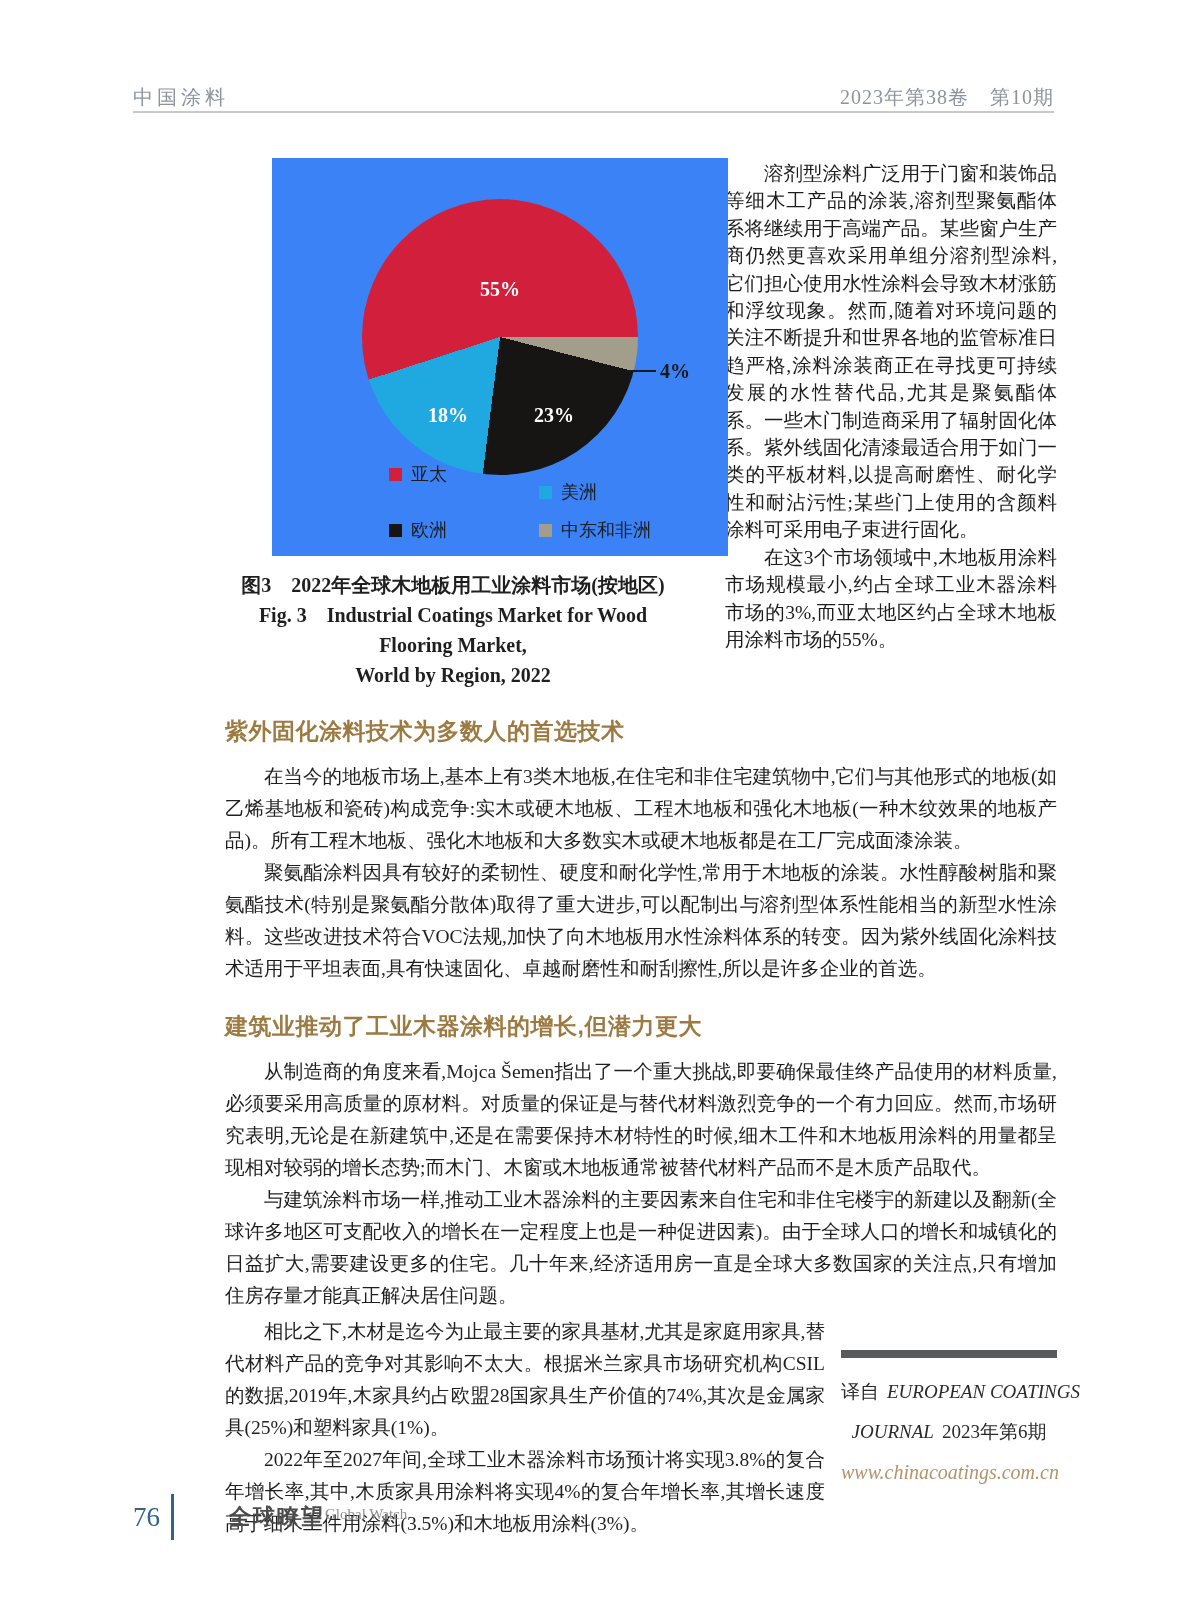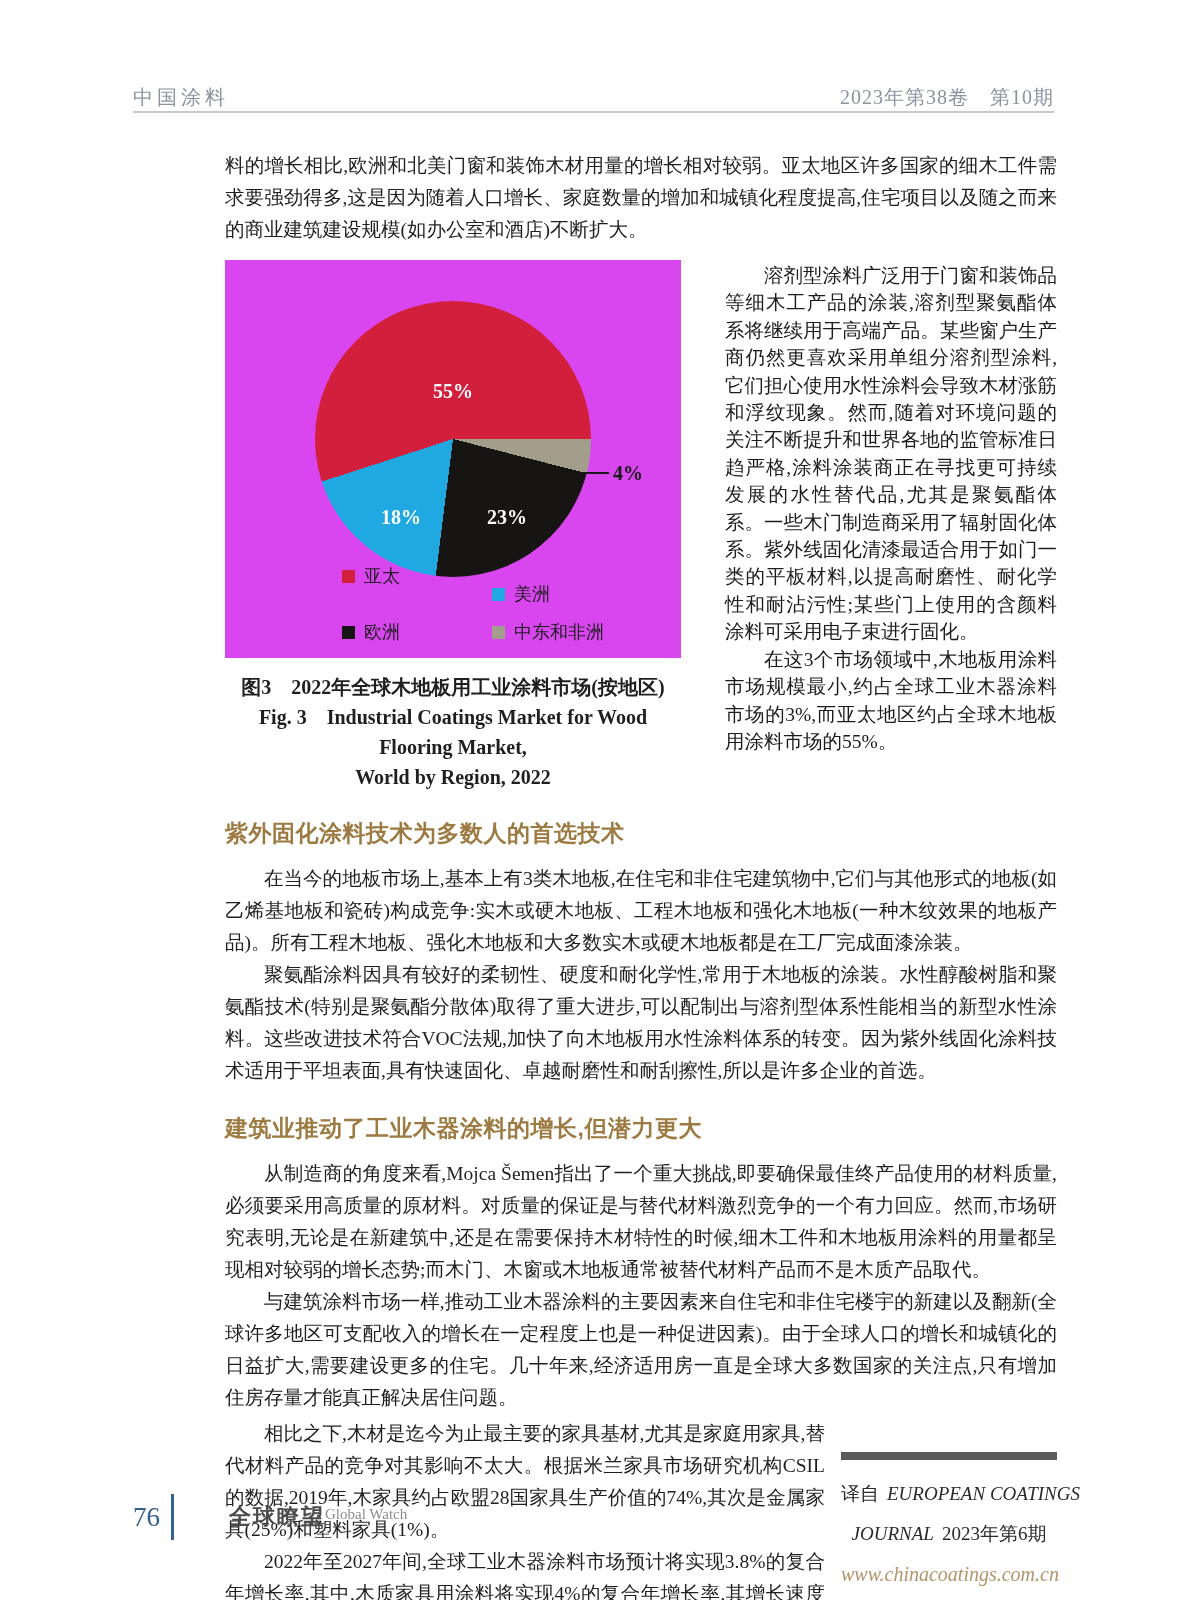--- a/index.html
+++ b/index.html
@@ -15,21 +15,21 @@
 
   
   .content{position:absolute;left:225px;top:150px;width:832px;}
   p.body{font-size:19.5px;line-height:32px;text-align:justify;margin:0;text-indent:2em;}
   p.noindent{text-indent:0;}
   #intro{margin-bottom:14px;}
 
   
   .figure-row{display:flex;align-items:flex-start;margin:8px 0 20px;}
   .chart-block{width:456px;flex:0 0 456px;}
-  .chart-panel{position:relative;width:456px;height:398px;background:#d946ef;}
+  .chart-panel{position:relative;width:456px;height:398px;background:#3b82f6;margin-left:47px;}
   .pie{position:absolute;left:90px;top:41px;width:276px;height:276px;border-radius:50%;}
   .pie-label{position:absolute;transform:translate(-50%,-50%);color:#ffffff;
              font-weight:bold;font-size:20px;}
   .pl-55{left:228px;top:131px;}
   .pl-18{left:176px;top:257px;}
   .pl-23{left:282px;top:257px;}
   .pl-out{position:absolute;left:388px;top:213px;transform:translate(0,-50%);
           color:#1a1a1a;font-weight:bold;font-size:20px;}
   .leader{position:absolute;left:356px;top:212px;width:28px;height:2px;background:#1a1a1a;}
   .legend-item{position:absolute;display:flex;align-items:center;
@@ -78,21 +78,20 @@
 
 <div class="page">
 
   <div class="header">
     <span class="jname">中国涂料</span>
     <span class="issue">2023年第38卷　第10期</span>
   </div>
 
   <div class="content">
 
-    <p id="intro" class="body noindent">料的增长相比,欧洲和北美门窗和装饰木材用量的增长相对较弱。亚太地区许多国家的细木工件需求要强劲得多,这是因为随着人口增长、家庭数量的增加和城镇化程度提高,住宅项目以及随之而来的商业建筑建设规模(如办公室和酒店)不断扩大。</p>
 
     <div class="figure-row">
 
       <div class="chart-block">
         <div class="chart-panel">
           <div class="pie" style="background: conic-gradient(from 90deg, rgb(163, 158, 140) 0%, rgb(163, 158, 140) 4%, rgb(23, 21, 19) 4%, rgb(23, 21, 19) 27%, rgb(31, 169, 224) 27%, rgb(31, 169, 224) 45%, rgb(210, 31, 60) 45%, rgb(210, 31, 60) 100%);"></div>
           <div class="pie-label pl-55">55%</div>
           <div class="pie-label pl-18">18%</div>
           <div class="pie-label pl-23">23%</div>
           <div class="leader"></div>

